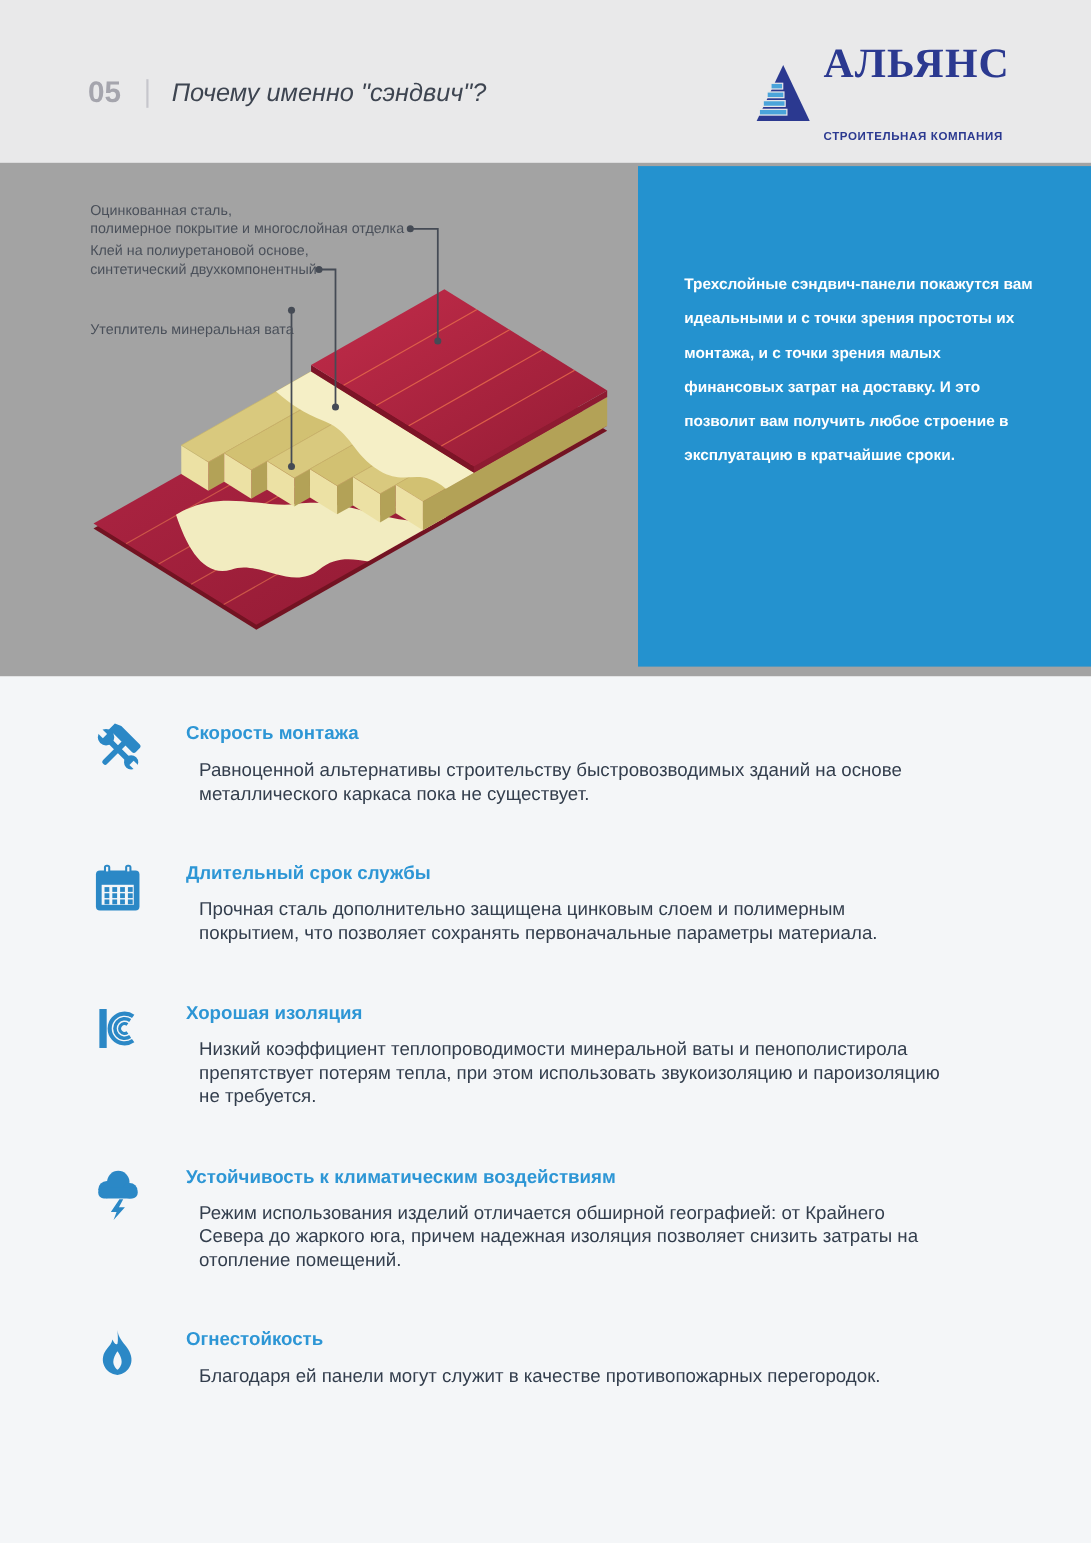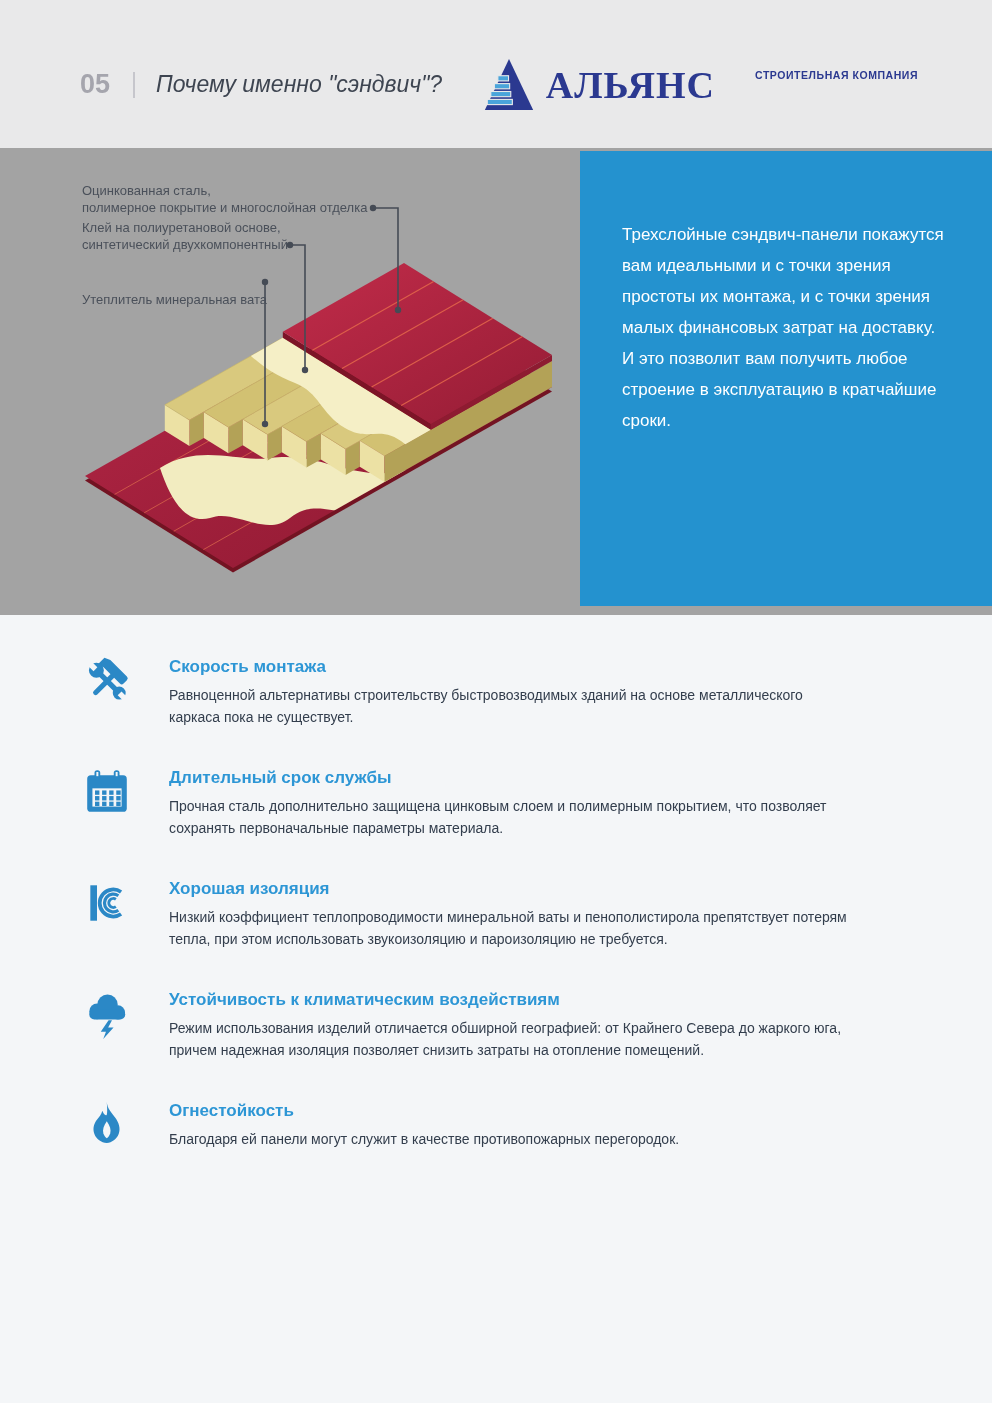--- a/index.html
+++ b/index.html
@@ -15,41 +15,41 @@
   html,body{margin:0;padding:0;background:#fff;}
   body{font-family:"Liberation Sans",sans-serif;}
   .page{position:relative;width:992px;height:1403px;background:#fff;overflow:hidden;}
 
   
   .header{position:absolute;top:0;left:0;right:0;height:169px;background:var(--c-header_bg);display:flex;align-items:center;}
   .page-num{margin-left:80px;font-size:27px;font-weight:bold;color:#a5a5ad;}
   .hdr-sep{width:2px;height:26px;background:#c6c6cc;margin:0 21px 0 23px;}
   .page-title{font-size:23px;font-style:italic;color:#3e4551;}
   .logo{position:absolute;right:74px;top:50%;transform:translateY(-50%);display:flex;align-items:center;gap:11px;}
-  .logo-text{display:flex;flex-direction:row;gap:40px;}
+  .logo-text{display:flex;flex-direction:column;gap:40px;}
   .logo-name{font-family:"Liberation Serif",serif;font-weight:bold;font-size:38px;line-height:36px;color:var(--c-logo_navy);letter-spacing:1px;}
   .logo-tagline{font-size:10.5px;font-weight:bold;letter-spacing:.55px;color:var(--c-logo_navy);margin-top:2px;}
 
   
   .hero{position:absolute;top:148px;left:0;width:992px;height:467px;background:#a3a3a3;}
   .panel-svg{position:absolute;left:0;top:0;width:580px;height:467px;}
   .d-label{position:absolute;left:82px;font-size:13px;line-height:17px;color:var(--c-label_text);}
   .d-label-1{top:34px;}
   .d-label-2{top:71px;}
   .d-label-3{top:143px;}
   .highlight{position:absolute;top:3px;left:580px;right:0;bottom:9px;background:var(--c-accent_blue);}
-  .highlight-text{margin:68px 40px 0 42px;width:322px;font-size:17px;line-height:31px;color:#ffffff;}
+  .highlight-text{margin:92px 40px 0 42px;width:322px;font-size:14px;line-height:31px;color:#ffffff;font-weight:bold;}
 
   
   .features{position:absolute;top:615px;left:0;right:0;bottom:0;background:var(--c-footer_bg);padding:40px 0 0 82px;box-sizing:border-box;}
   .feature{display:flex;margin-bottom:38px;}
   .feature-icon{width:50px;height:50px;flex:none;margin-right:37px;margin-top:1px;}
   .feature-body{min-width:0;}
   .feature-title{margin:2px 0 8px;font-size:17px;font-weight:bold;color:var(--c-heading_blue);}
-  .feature-text{margin:0;font-size:14px;line-height:21.5px;color:var(--c-body_text);max-width:680px;}
+  .feature-text{margin:12px;font-size:17px;line-height:21.5px;color:var(--c-body_text);max-width:680px;}
   .defs-holder{position:absolute;width:0;height:0;overflow:hidden;}
 </style>
 </head>
 <body>
 
 <svg class="defs-holder" aria-hidden="true">
   <defs>
     <symbol id="tools-icon" viewBox="0 0 48 48">
       <g fill="var(--c-icon_blue,#2b88c6)">
         <g transform="rotate(45 24 24)">

